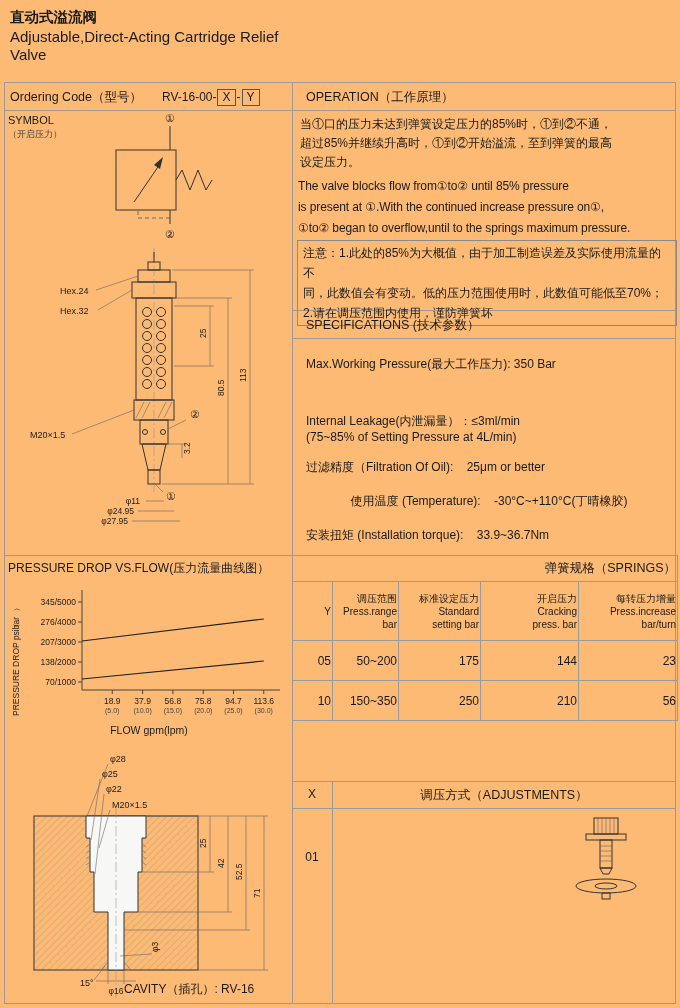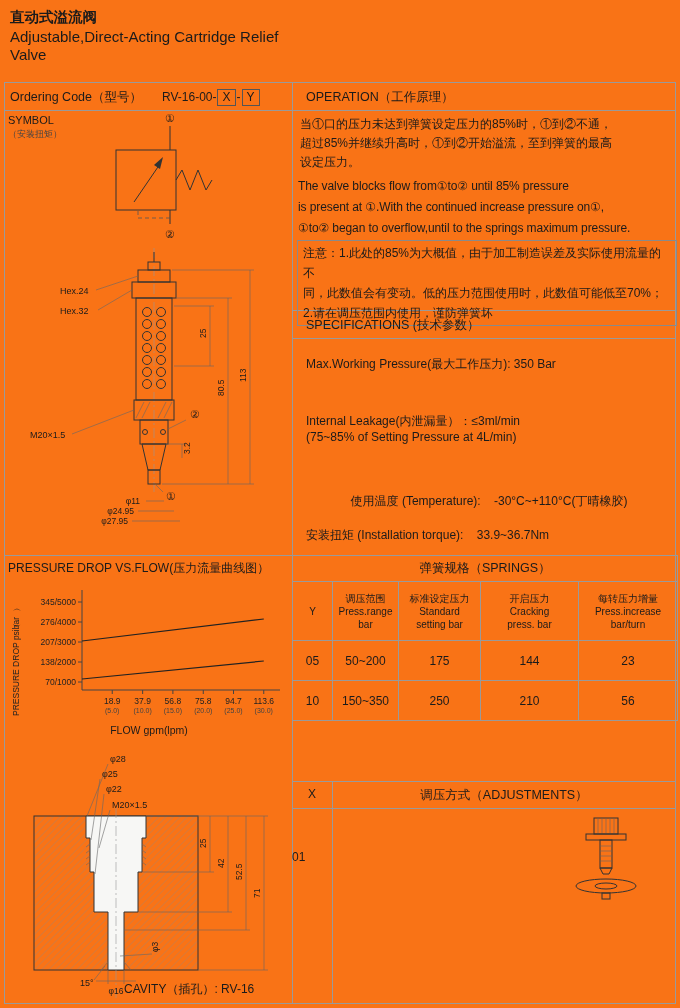--- a/index.html
+++ b/index.html
@@ -1,16 +1,16 @@
 <!DOCTYPE html>
 <html><head>
 <meta charset="utf-8">
 <style>
   html,body{margin:0;padding:0;background:#e9e9e7;}
-  .page{position:relative;width:680px;height:1008px;background:#f97316;
+  .page{position:relative;width:680px;height:1008px;background:#fdba74;
         font-family:"Liberation Sans",sans-serif;color:#1b1b1b;overflow:hidden;}
   .abs{position:absolute;}
   .hl{position:absolute;height:1px;background:#9a9a9a;}
   .vl{position:absolute;width:1px;background:#9a9a9a;}
   .frame{position:absolute;border:1px solid #9a9a9a;}
   .pre{white-space:pre-line;}
   .prew{white-space:pre-wrap;margin-top:9px;}
   .t-zh{font-size:14.5px;font-weight:bold;}
   .t-en{font-size:15px;}
   .sec-h{font-size:12.5px;}
@@ -25,21 +25,21 @@
   svg text{fill:#1b1b1b;font-family:"Liberation Sans",sans-serif;}
   svg .lab{font-size:9px;}
   svg .lab8{font-size:8.5px;}
   svg .port{font-size:11px;}
   svg .ax{stroke:#444;stroke-width:1;}
   svg .tick{font-size:8.5px;fill:#222;}
   svg .tick2{font-size:7px;fill:#444;}
   svg .curve{fill:none;stroke:#222;stroke-width:1.2;}
   table.springs{position:absolute;left:292px;top:555px;width:385px;
     border-collapse:collapse;table-layout:fixed;}
-  table.springs td{border:1px solid #9a9a9a;text-align:center;vertical-align:middle;padding:1px;}
+  table.springs td{border:1px solid #9a9a9a;text-align:right;vertical-align:middle;padding:1px;}
   .sp-title{font-size:12.5px;height:23px;}
   .sp-head td{font-size:10px;line-height:13px;height:56px;}
   .sp-row td{font-size:12px;height:37px;}
   .ylabel{position:absolute;left:10px;top:590px;height:126px;writing-mode:vertical-rl;
           transform:rotate(180deg);font-size:8.5px;color:#222;}
   .note-box{border:1px solid #8a8a8a;padding:2px 5px;}
 </style>
 </head>
 <body>
 
@@ -58,21 +58,21 @@
   <div class="hl" style="left:292px;top:781px;width:384px;"></div>
   <div class="hl" style="left:292px;top:808px;width:384px;"></div>
   <div class="vl" style="left:332px;top:781px;height:223px;"></div>
 
   <div class="abs sec-h" style="left:10px;top:89px;">Ordering Code（型号）</div>
   <div class="abs" style="left:162px;top:89px;font-size:12px;">
     <span>RV-16-00-</span><span class="code-box">X</span><span>-</span><span class="code-box">Y</span>
   </div>
 
   <div class="abs" style="left:8px;top:114px;font-size:11px;">SYMBOL</div>
-  <div class="abs small" style="left:8px;top:128px;">（安装扭矩）</div>
+  <div class="abs small" style="left:8px;top:128px;">（开启压力）</div>
   <svg style="left:86px;top:106px;" width="200" height="140" viewBox="0 0 200 140">
     <text class="port" x="84" y="16" text-anchor="middle">①</text>
     <line class="s" x1="84" y1="20" x2="84" y2="44"></line>
     <rect class="s" x="30" y="44" width="60" height="60"></rect>
     <line class="s" x1="48" y1="96" x2="74" y2="58"></line>
     <polygon points="77,51 68,59 74,63" fill="#333"></polygon>
     <polyline class="s" points="90,74 96,64 104,84 112,64 120,84 126,74"></polyline>
     <line class="s" x1="84" y1="104" x2="84" y2="118"></line>
     <polyline class="dash" points="84,112 52,112 52,104"></polyline>
     <text class="port" x="84" y="132" text-anchor="middle">②</text>
@@ -151,20 +151,21 @@
 is present at ①.With the continued increase pressure on①,
 ①to② began to overflow,until to the springs maximum pressure.</div>
   <div class="abs pre note-box" style="left:297px;top:240px;width:368px;font-size:12px;line-height:20px;">注意：1.此处的85%为大概值，由于加工制造误差及实际使用流量的不
 同，此数值会有变动。低的压力范围使用时，此数值可能低至70%；
 2.请在调压范围内使用，谨防弹簧坏</div>
 
   <div class="abs sec-h" style="left:306px;top:317px;">SPECIFICATIONS (技术参数）</div>
   <div class="abs prew" style="left:306px;top:347px;width:366px;font-size:12px;">Max.Working Pressure(最大工作压力): 350 Bar</div>
   <div class="abs prew" style="left:306px;top:404px;width:366px;font-size:12px;line-height:16px;">Internal Leakage(内泄漏量）：≤3ml/min
 (75~85% of Setting Pressure at 4L/min)</div>
+  <div class="abs prew" style="left:306px;top:450px;width:366px;font-size:12px;">过滤精度（Filtration Of Oil):    25μm or better</div>
   <div class="abs prew" style="left:306px;top:484px;width:366px;font-size:12px;text-align:center;">使用温度 (Temperature):    -30°C~+110°C(丁晴橡胶)</div>
   <div class="abs prew" style="left:306px;top:518px;width:366px;font-size:12px;">安装扭矩 (Installation torque):    33.9~36.7Nm</div>
 
   <div class="abs" style="left:8px;top:560px;font-size:12px;">PRESSURE DROP VS.FLOW(压力流量曲线图）</div>
   <div class="ylabel">PRESSURE DROP psi（bar）</div>
   <svg id="plot" style="left:8px;top:584px;" width="282" height="132" viewBox="0 0 282 132">
       <line x1="74" y1="6" x2="74" y2="106" class="ax"></line>
       <line x1="74" y1="106" x2="272" y2="106" class="ax"></line>
       <line x1="70" y1="18" x2="74" y2="18" class="ax"></line>
       <text x="68" y="21" class="tick" text-anchor="end">345/5000</text>
@@ -292,21 +293,21 @@
       <td>150~350</td>
       <td>250</td>
       <td>210</td>
       <td>56</td>
     </tr>
   </tbody>
     </table>
 
   <div class="abs" style="left:292px;top:787px;width:40px;text-align:center;font-size:12px;">X</div>
   <div class="abs" style="left:332px;top:787px;width:344px;text-align:center;font-size:12.5px;">调压方式（ADJUSTMENTS）</div>
-  <div class="abs" style="left:292px;top:850px;width:40px;font-size:12px;">01</div>
+  <div class="abs" style="left:292px;top:850px;width:40px;text-align:center;font-size:12px;">01</div>
   <svg style="left:560px;top:812px;" width="96" height="92" viewBox="0 0 96 92">
     <rect class="s" x="34" y="6" width="24" height="16"></rect>
     <line class="thin" x1="38" y1="6" x2="38" y2="22"></line>
       <line class="thin" x1="42" y1="6" x2="42" y2="22"></line>
     <line class="thin" x1="46" y1="6" x2="46" y2="22"></line>
       <line class="thin" x1="50" y1="6" x2="50" y2="22"></line>
     <line class="thin" x1="54" y1="6" x2="54" y2="22"></line>
     <rect class="s" x="26" y="22" width="40" height="6"></rect>
     <rect class="s" x="40" y="28" width="12" height="28"></rect>
     <line class="thin" x1="40" y1="34" x2="52" y2="34"></line>

